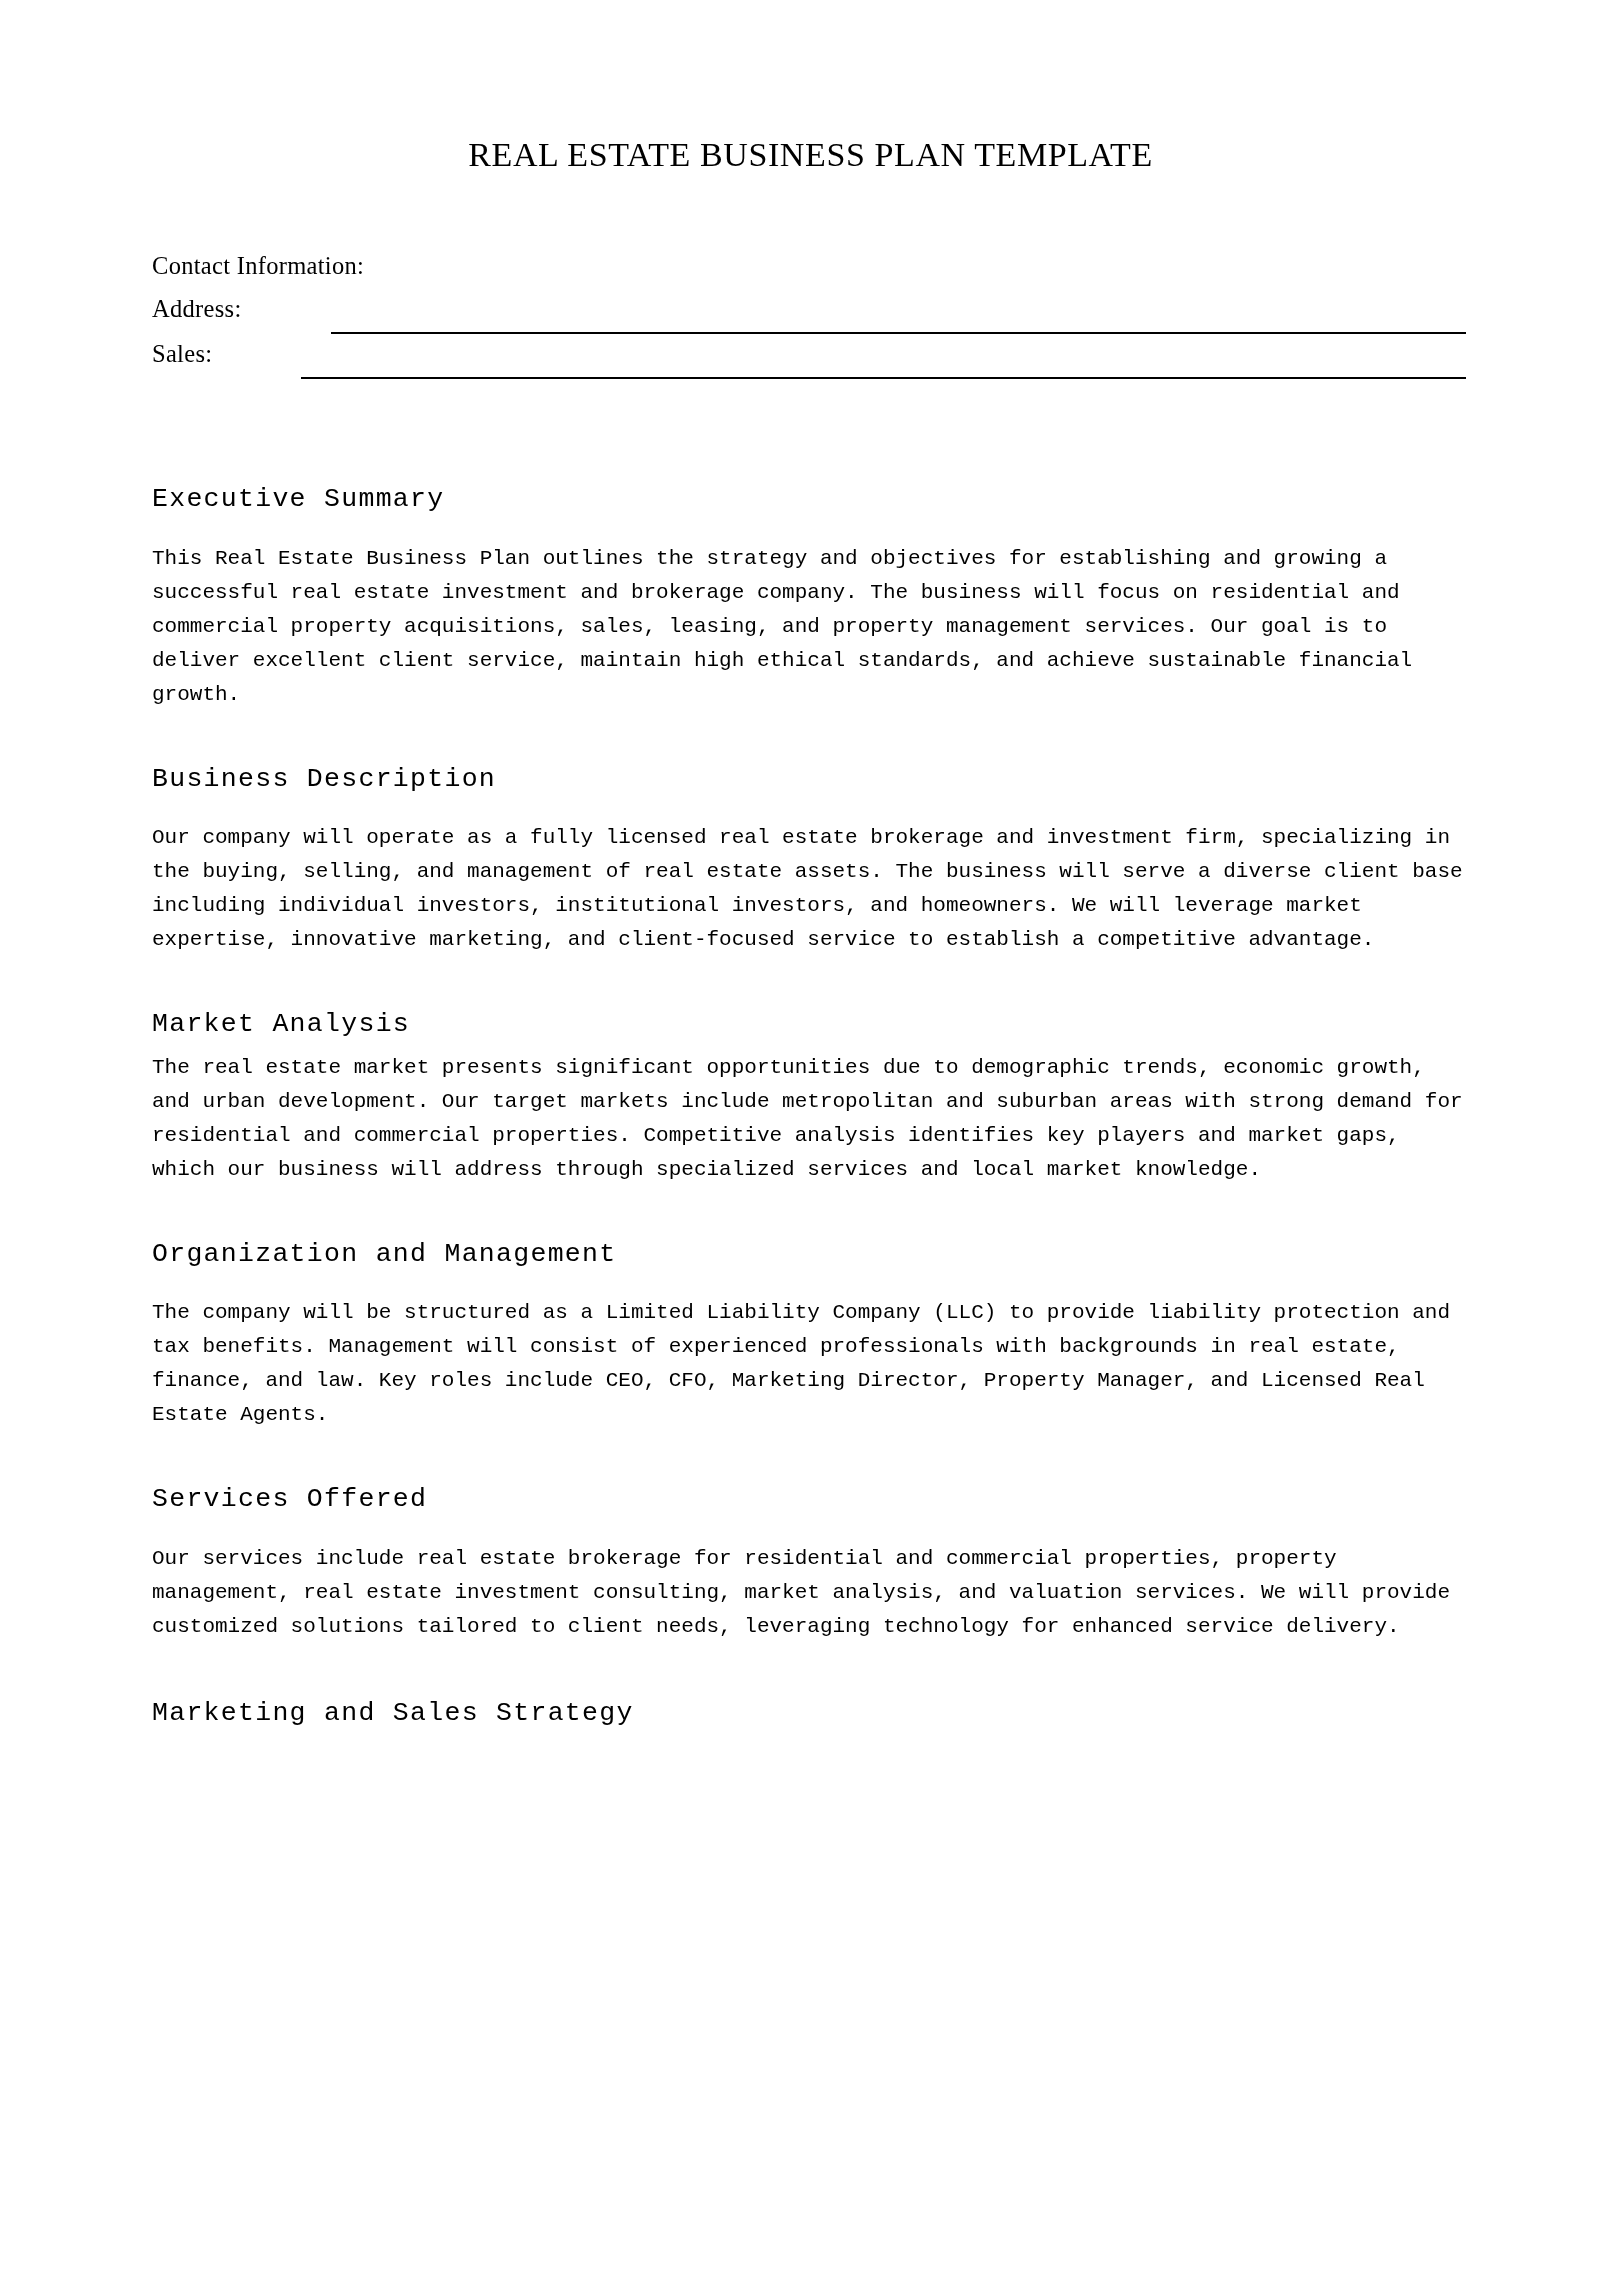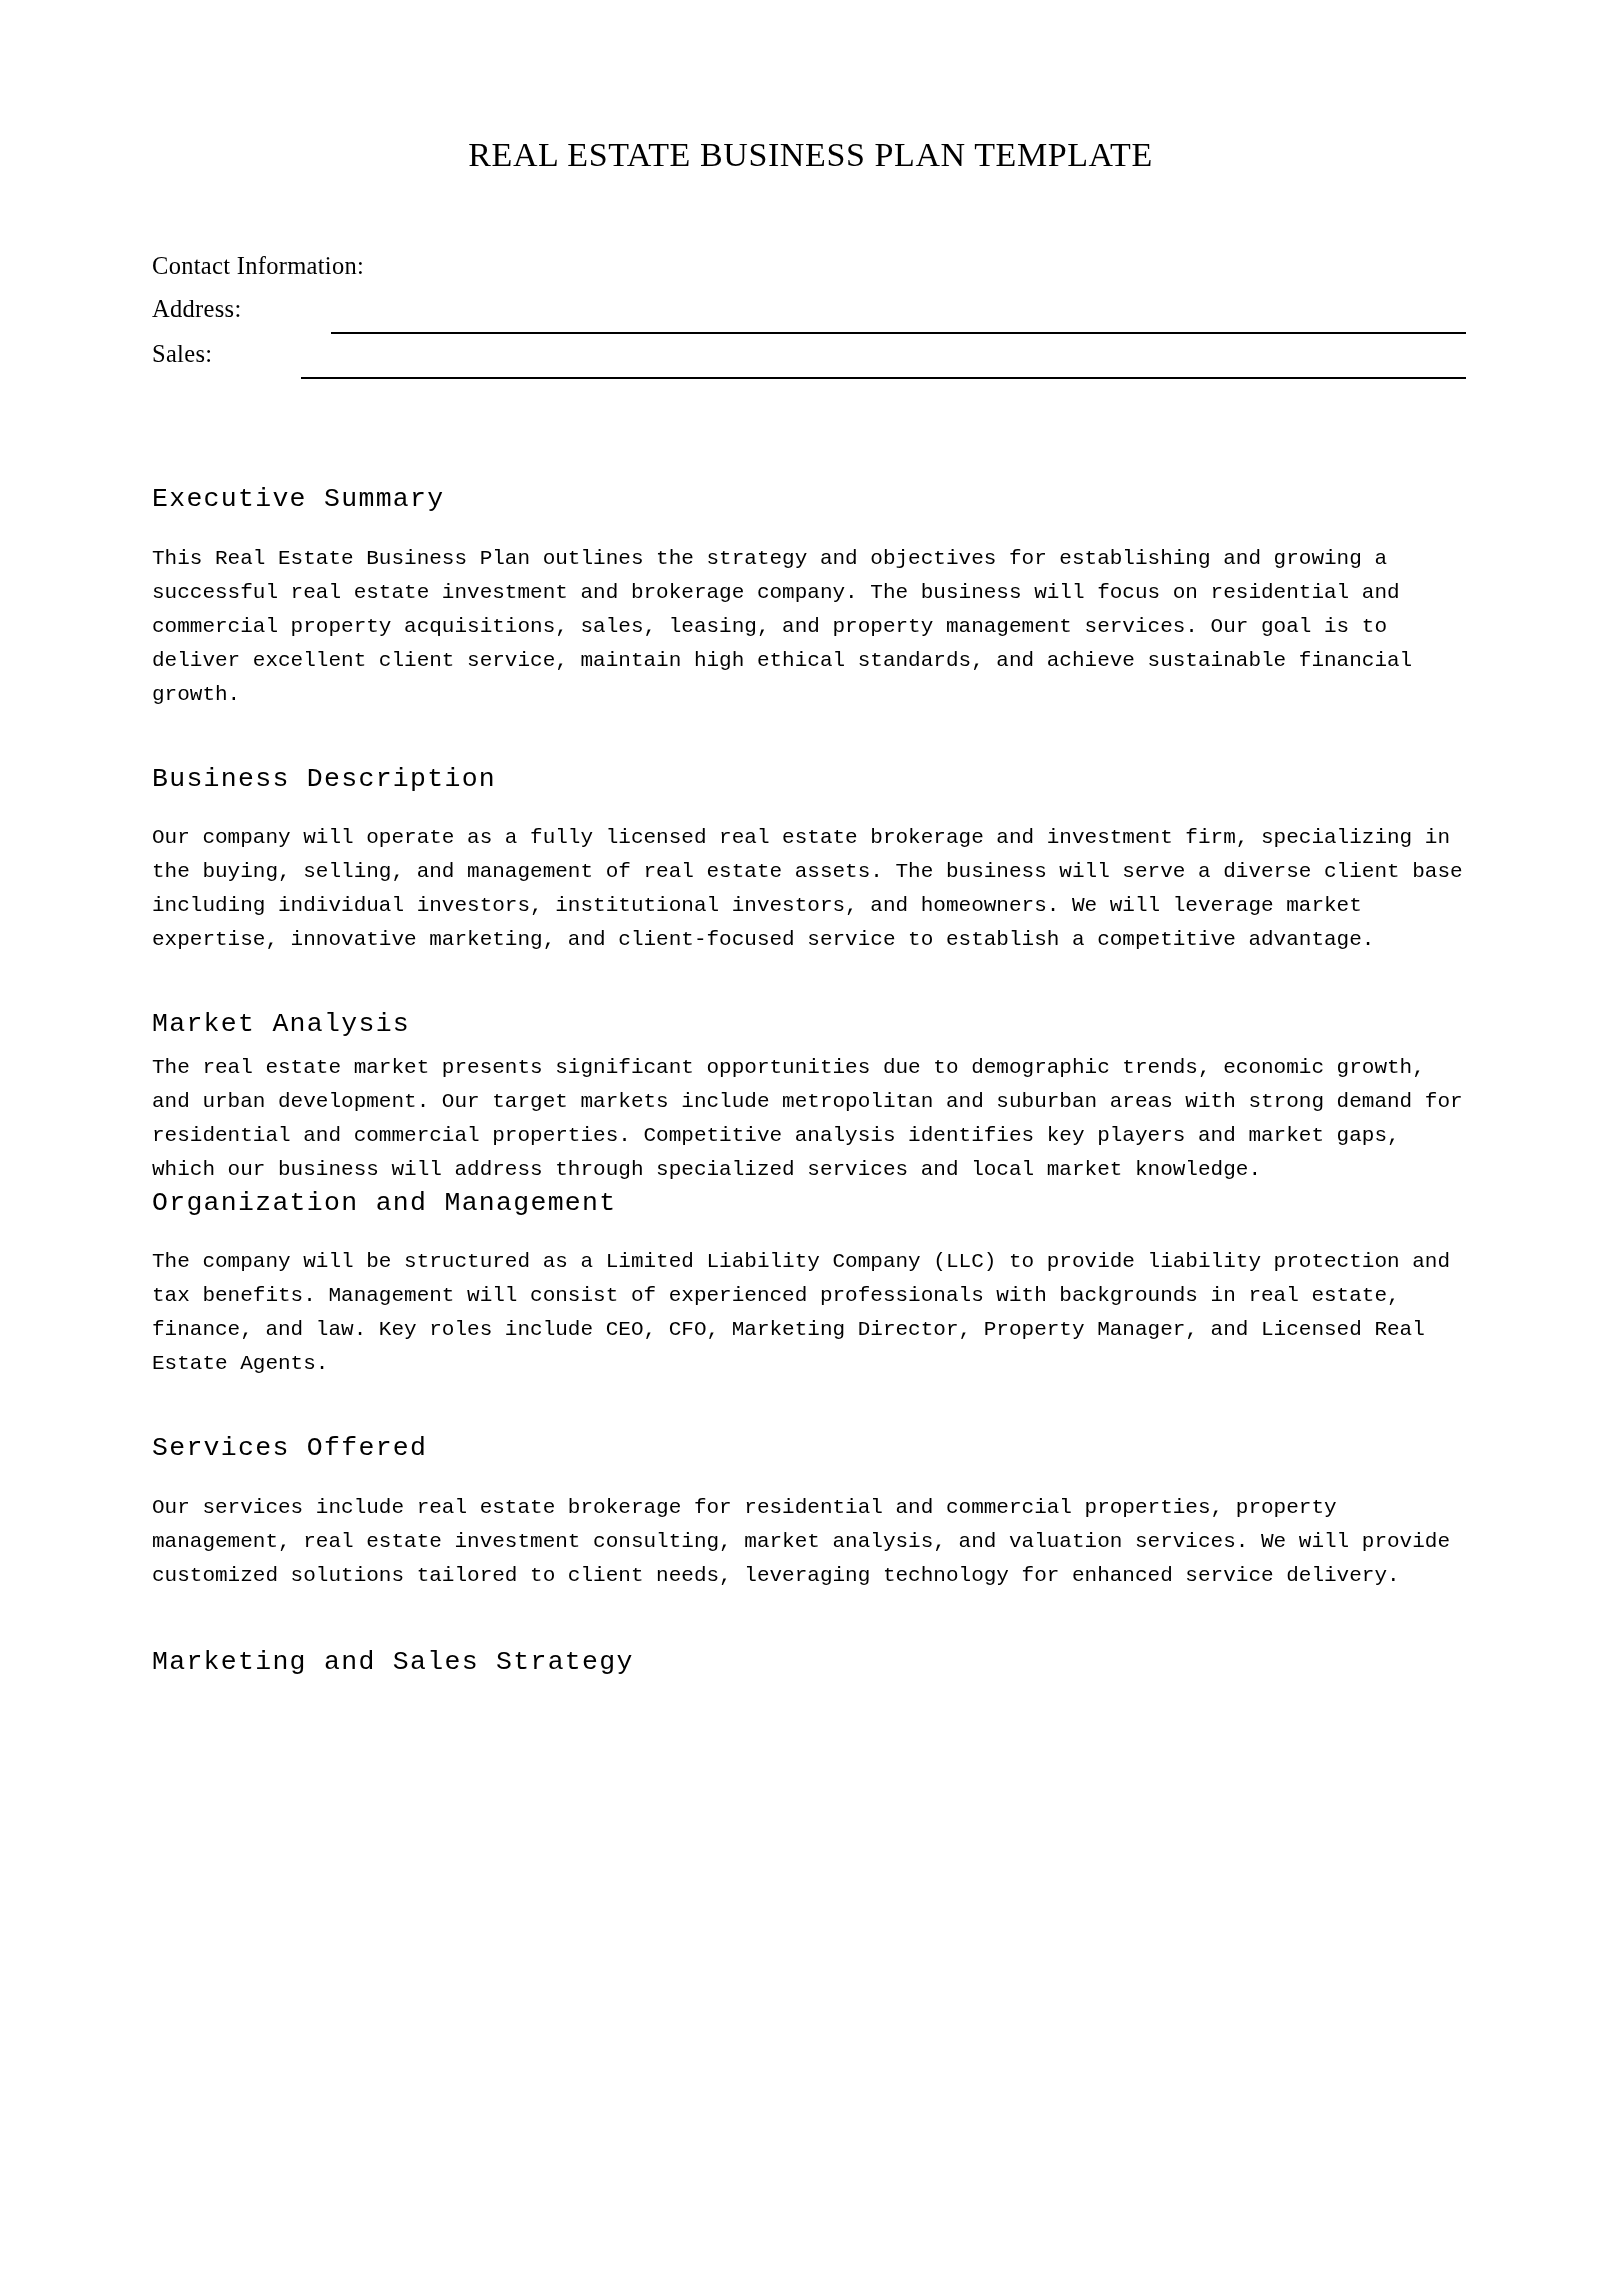--- a/index.html
+++ b/index.html
@@ -84,21 +84,21 @@
     line-height: 1.62;
     margin: 0;
     text-align: left;
   }
   .sec-exec   { margin-top: 37px; }
   .sec-exec .section-body   { margin-top: 25.5px; }
   .sec-biz    { margin-top: 51px; }
   .sec-biz .section-body    { margin-top: 25.5px; }
   .sec-market { margin-top: 51px; }
   .sec-market .section-body { margin-top: 9px; }
-  .sec-org    { }
+  .sec-org    { margin-top: 51px; }
   .sec-org .section-body    { margin-top: 25.5px; }
   .sec-serv   { margin-top: 51px; }
   .sec-serv .section-body   { margin-top: 25.5px; }
   .sec-mkt    { margin-top: 53px; }
 </style>
 </head>
 <body>
 
 <div class="page">
 

